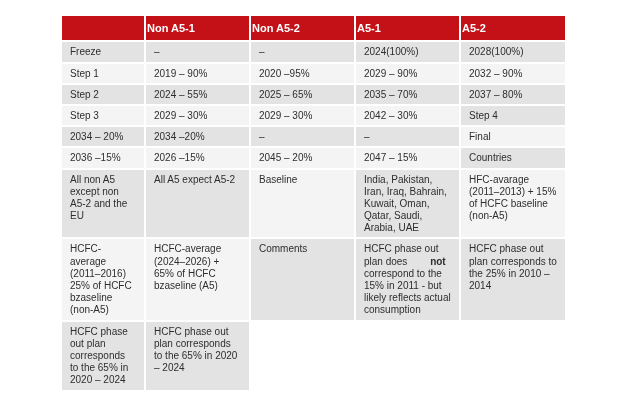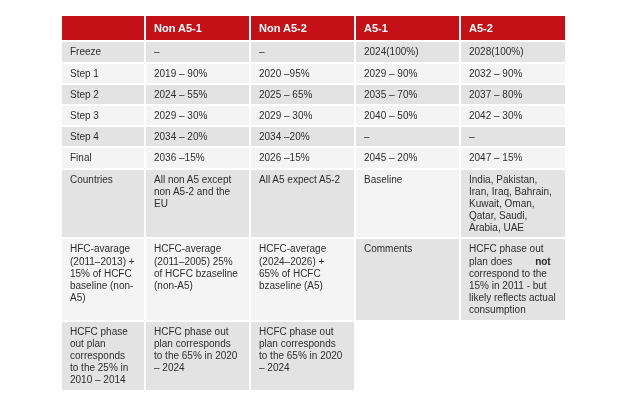--- a/index.html
+++ b/index.html
@@ -28,21 +28,21 @@
   .cell {
     padding: 4px 8px 3px 8px;
     font-size: 10px;
     line-height: 1.22;
     color: var(--cell-text);
   }
   .head {
     background: var(--header-bg);
     color: #ffffff;
     font-weight: bold;
-    padding: 6px 8px 5px 8px;
+    padding: 6px 8px 5px 1px;
     font-size: 11px;
   }
   .dark  { background: var(--row-dark); }
   .light { background: var(--row-light); }
   b { font-weight: bold; margin-left: 20px; }
 </style>
 </head>
 <body>
 
 <div class="tbl">
@@ -67,21 +67,20 @@
 
   <div class="cell dark">Step 2</div>
   <div class="cell dark">2024 – 55%</div>
   <div class="cell dark">2025 – 65%</div>
   <div class="cell dark">2035 – 70%</div>
   <div class="cell dark">2037 – 80%</div>
 
   <div class="cell light">Step 3</div>
   <div class="cell light">2029 – 30%</div>
   <div class="cell light">2029 – 30%</div>
-  <div class="cell light">2040 – 50%</div>
   <div class="cell light">2042 – 30%</div>
 
   <div class="cell dark">Step 4</div>
   <div class="cell dark">2034 – 20%</div>
   <div class="cell dark">2034 –20%</div>
   <div class="cell dark">–</div>
   <div class="cell dark">–</div>
 
   <div class="cell light">Final</div>
   <div class="cell light">2036 –15%</div>
@@ -89,21 +88,21 @@
   <div class="cell light">2045 – 20%</div>
   <div class="cell light">2047 – 15%</div>
 
   <div class="cell dark">Countries</div>
   <div class="cell dark">All non A5 except non A5-2 and the EU</div>
   <div class="cell dark">All A5 expect A5-2</div>
   <div class="cell light">Baseline</div>
 
   <div class="cell dark">India, Pakistan, Iran, Iraq, Bahrain, Kuwait, Oman, Qatar, Saudi, Arabia, UAE</div>
   <div class="cell light">HFC-avarage (2011–2013) + 15% of HCFC baseline (non-A5)</div>
-  <div class="cell light">HCFC-average (2011–2005) 25% of HCFC bzaseline (non-A5)</div>
+  <div class="cell light">HCFC-average (2011–2016) 25% of HCFC bzaseline (non-A5)</div>
   <div class="cell light">HCFC-average (2024–2026) + 65% of HCFC bzaseline (A5)</div>
 
   <div class="cell dark">Comments</div>
   <div class="cell dark"><span>HCFC phase out plan does </span><b>not</b><span> correspond to the 15% in 2011 - but likely reflects actual consumption</span></div>
   <div class="cell dark">HCFC phase out plan corresponds to the 25% in 2010 – 2014</div>
   <div class="cell dark">HCFC phase out plan corresponds to the 65% in 2020 – 2024</div>
   <div class="cell dark">HCFC phase out plan corresponds to the 65% in 2020 – 2024</div>
 
 </div>
 

